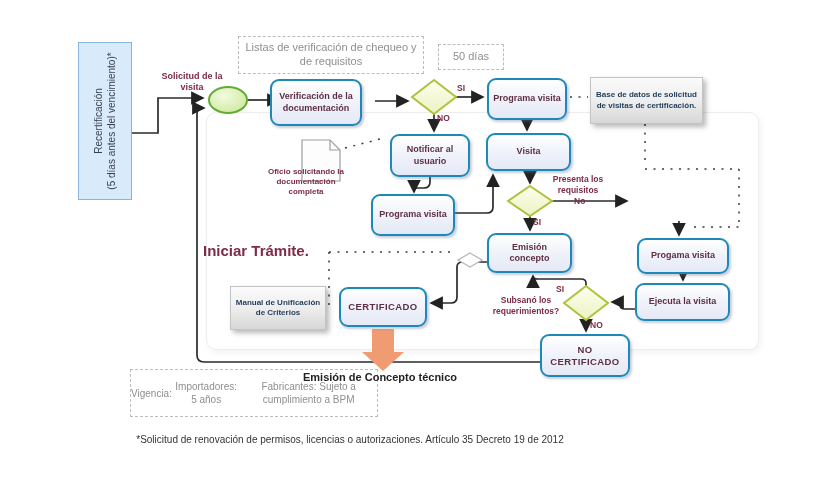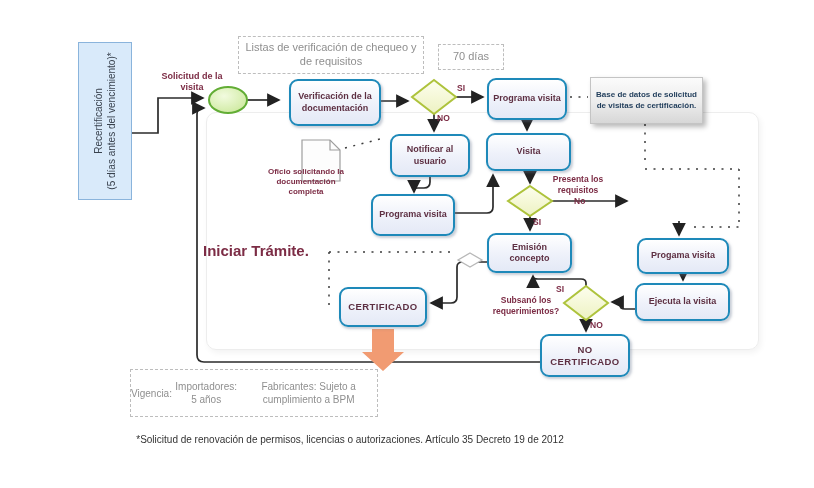--- a/index.html
+++ b/index.html
@@ -98,33 +98,36 @@
     <div class="recert-inner">
       <span>Recertificación</span>
       <span>(5 días antes del vencimiento)*</span>
     </div>
   </div>
 
   <div class="abs note" style="left:238px;top:36px;width:186px;height:38px;font-size:11px;">
     <span>Listas de verificación de chequeo y de requisitos</span>
   </div>
   <div class="abs note" style="left:438px;top:44px;width:66px;height:26px;font-size:11px;">
-    <span>70 días</span>
+    <span>50 días</span>
   </div>
   <div class="abs note" style="left:130px;top:369px;width:248px;height:48px;font-size:10px;flex-direction:row;line-height:1.3;">
     <span>Vigencia:</span>
     <span>Importadores: 5 años</span>
     <span>Fabricantes: Sujeto a cumplimiento a BPM</span>
   </div>
 
   <div class="abs callout" style="left:590px;top:77px;width:113px;height:47px;">
     <span>Base de datos de solicitud de visitas de certificación.</span>
   </div>
+  <div class="abs callout" style="left:230px;top:286px;width:96px;height:44px;">
+    <span>Manual de Unificación de Criterios</span>
+  </div>
 
-  <div class="abs proc" style="left:289px;top:79px;width:92px;height:47px;">
+  <div class="abs proc" style="left:270px;top:79px;width:92px;height:47px;">
       <span>Verificación de la documentación</span>
     </div>
   <div class="abs proc" style="left:487px;top:78px;width:80px;height:42px;">
       <span>Programa visita</span>
     </div>
   <div class="abs proc" style="left:486px;top:133px;width:85px;height:38px;">
       <span>Visita</span>
     </div>
   <div class="abs proc" style="left:390px;top:134px;width:80px;height:43px;">
       <span>Notificar al usuario</span>
@@ -153,15 +156,16 @@
   <div class="abs lbl" style="left:437px;top:113px;"><span>NO</span></div>
   <div class="abs lbl" style="left:258px;top:167px;width:96px;font-size:8px;"><span>Oficio solicitando la documentación completa</span></div>
   <div class="abs lbl" style="left:542px;top:174px;width:72px;text-align:center;"><span>Presenta los requisitos</span></div>
   <div class="abs lbl" style="left:574px;top:196px;"><span>No</span></div>
   <div class="abs lbl" style="left:533px;top:217px;"><span>SI</span></div>
   <div class="abs lbl" style="left:203px;top:242px;font-size:15px;"><span>Iniciar Trámite.</span></div>
   <div class="abs lbl" style="left:556px;top:284px;"><span>SI</span></div>
   <div class="abs lbl" style="left:484px;top:295px;width:84px;"><span>Subsanó los requerimientos?</span></div>
   <div class="abs lbl" style="left:590px;top:320px;"><span>NO</span></div>
 
+  <div class="abs caption" style="left:288px;top:371px;width:184px;"><span>Emisión de Concepto técnico</span></div>
   <div class="abs footnote" style="left:105px;top:434px;width:490px;"><span>*Solicitud de renovación de permisos, licencias o autorizaciones. Artículo 35 Decreto 19 de 2012</span></div>
 
 </div>
 
 </body></html>

